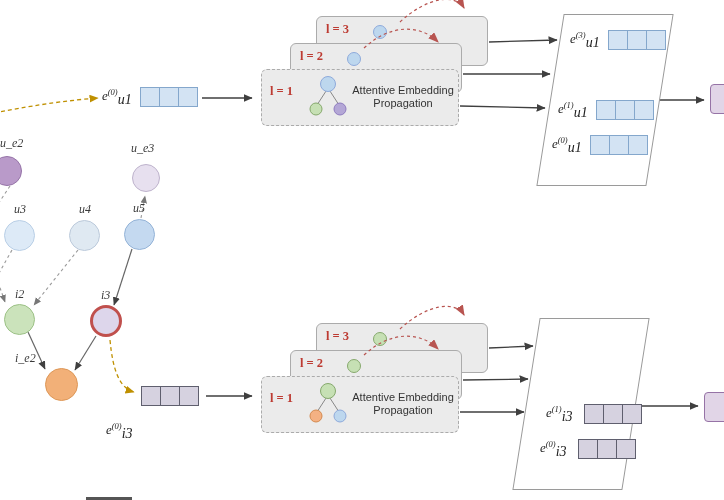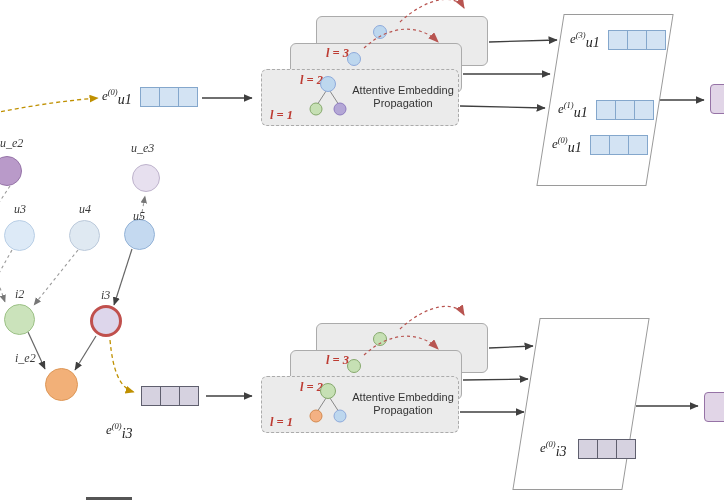--- a/index.html
+++ b/index.html
@@ -11,22 +11,22 @@
 
   .gnode{position:absolute;border-radius:50%;z-index:2;box-sizing:border-box;}
   .glabel{position:absolute;font-style:italic;font-size:12px;color:#3a3a3a;z-index:2;white-space:nowrap;}
 
   .panel{position:absolute;background:var(--panel-bg,#ebebeb);border:1px solid var(--panel-border,#ababab);
          border-radius:6px;box-sizing:border-box;}
   .panel.back3{z-index:3;}
   .panel.back2{z-index:4;}
   .panel.front{z-index:5;border-style:dashed;}
   .pcontent{position:absolute;z-index:6;}
-  .llabel{position:absolute;z-index:6;color:var(--layer-label,#c0392b);font-style:italic;font-weight:600;
-          font-size:12.5px;white-space:nowrap;margin-top:24px;}
+  .llabel{position:absolute;z-index:6;color:var(--layer-label,#c0392b);font-weight:600;
+          font-size:12.5px;white-space:nowrap;}
   .modtext{position:absolute;z-index:6;font-family:"Liberation Sans",sans-serif;font-size:11px;line-height:13px;
            color:#333;text-align:center;width:106px;}
 
   .elabel{font-style:italic;font-size:13px;color:#222;white-space:nowrap;display:inline-block;width:34px;}
   .elabel sup{font-size:8.5px;}
   .elabel sub{font-size:14px;}
 
   .vec{display:flex;}
   .vec i{display:block;width:20px;height:20px;box-sizing:border-box;}
   .vec i + i{margin-left:-1px;}
@@ -85,21 +85,21 @@
   <div class="gnode" style="left:132px;top:164px;width:28px;height:28px;background:#e7e0ef;border:1.5px solid #beb3cc;"></div>
   <div class="glabel" style="left:131px;top:141px;">u_e3</div>
 
   <div class="gnode" style="left:4px;top:220px;width:31px;height:31px;background:#ddeaf7;border:1.5px solid #b9cfe6;"></div>
   <div class="glabel" style="left:14px;top:202px;">u3</div>
 
   <div class="gnode" style="left:69px;top:220px;width:31px;height:31px;background:#dfe9f2;border:1.5px solid #bccadb;"></div>
   <div class="glabel" style="left:79px;top:202px;">u4</div>
 
   <div class="gnode" style="left:124px;top:219px;width:31px;height:31px;background:#c4d9f0;border:1.5px solid #94b3d7;"></div>
-  <div class="glabel" style="left:133px;top:201px;margin-top:8px;">u5</div>
+  <div class="glabel" style="left:133px;top:201px;">u5</div>
 
   <div class="gnode" style="left:4px;top:304px;width:31px;height:31px;background:#cbe3bb;border:1.5px solid #9cc186;"></div>
   <div class="glabel" style="left:15px;top:287px;">i2</div>
 
   <div class="gnode" style="left:90px;top:305px;width:32px;height:32px;background:#ddd6eb;border:3px solid #c0504d;"></div>
   <div class="glabel" style="left:101px;top:288px;">i3</div>
 
   <div class="gnode" style="left:45px;top:368px;width:33px;height:33px;background:#f2b078;border:1.5px solid #dd9757;"></div>
   <div class="glabel" style="left:15px;top:351px;">i_e2</div>
 
@@ -190,20 +190,28 @@
   <svg class="pcontent" style="left:306px;top:381px;" width="44" height="46">
     <line x1="22" y1="14" x2="11" y2="31" stroke="#888"></line>
     <line x1="22" y1="14" x2="33" y2="31" stroke="#888"></line>
     <circle cx="22" cy="10" r="7.5" fill="#c6e0b4" stroke="#86a96d"></circle>
     <circle cx="10" cy="35" r="6" fill="#f4b183" stroke="#d48a4f"></circle>
     <circle cx="34" cy="35" r="6" fill="#bdd7ee" stroke="#8eaadb"></circle>
   </svg>
   <div class="modtext" style="left:350px;top:391px;">Attentive Embedding Propagation</div>
 
   <div class="para" style="left:526px;top:318px;"></div>
+  <div class="row" style="left:546px;top:404px;">
+    <span class="elabel"><span>e</span><sup>(1)</sup><sub>i3</sub></span>
+    <span class="vec vec-item">
+        <i></i>
+        <i></i>
+        <i></i>
+      </span>
+  </div>
   <div class="row" style="left:540px;top:439px;">
     <span class="elabel"><span>e</span><sup>(0)</sup><sub>i3</sub></span>
     <span class="vec vec-item">
         <i></i>
         <i></i>
         <i></i>
       </span>
   </div>
   <div class="pbox" style="left:704px;top:392px;"></div>
 

